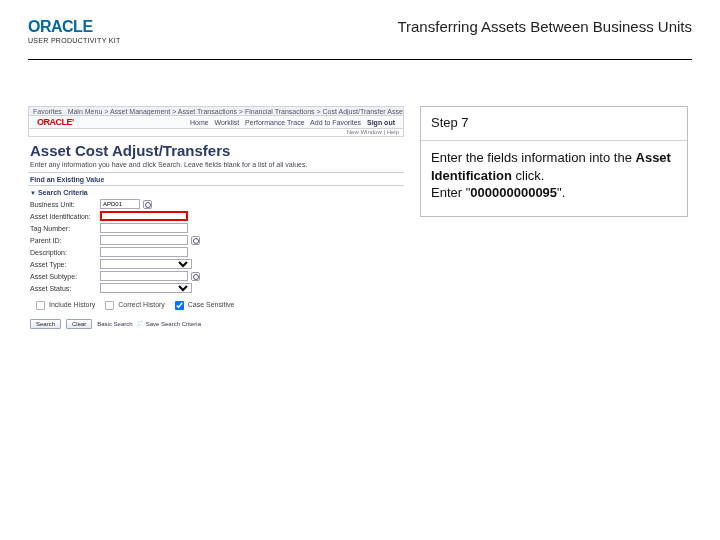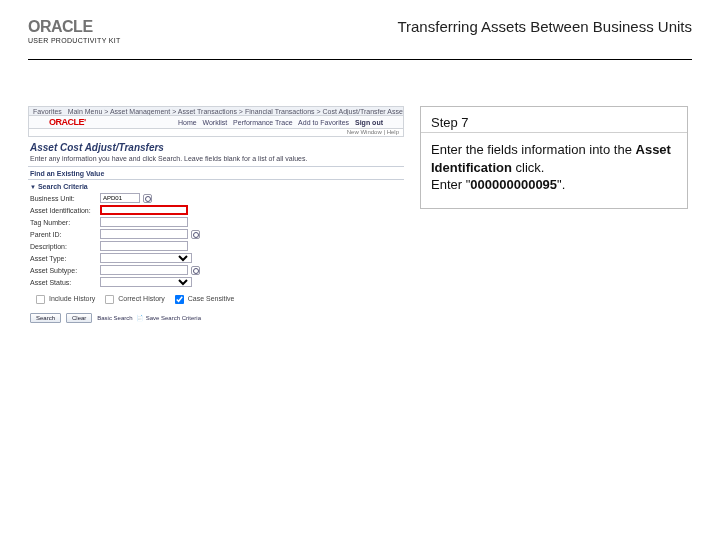--- a/index.html
+++ b/index.html
@@ -18,21 +18,21 @@
     position: absolute;
     left: 28px; top: 18px;
     width: 664px; height: 42px;
     border-bottom: 1px solid #000;
   }
   .logo-oracle {
     font-family: Arial, sans-serif;
     font-weight: bold;
     font-size: 16px;
     letter-spacing: -0.5px;
-    color: #737373;
+    color: #0369a1;
   }
   .logo-sub {
     font-size: 7px;
     letter-spacing: 0.3px;
     color: #222;
     margin-top: 1px;
   }
   .title {
     position: absolute;
     right: 0; top: 0;
@@ -42,21 +42,21 @@
 
   
   .panel {
     position: absolute;
     left: 420px; top: 106px;
     width: 268px;
     border: 1px solid #bdbdbd;
     background: #fff;
   }
   .panel-step {
-    padding: 8px 10px 2px 10px;
+    padding: 8px 10px 10px 10px;
     border-bottom: 1px solid #cfcfcf;
     font-size: 13px;
   }
   .panel-body {
     padding: 8px 10px 14px 10px;
     font-size: 13px;
     line-height: 1.35;
   }
   .panel-body .b { font-weight: bold; }
 
@@ -79,46 +79,45 @@
     white-space: nowrap;
     overflow: hidden;
   }
   .shot .brandbar {
     height: 13px;
     border: 1px solid #d0d4da;
     border-top: none;
     display: flex;
     align-items: center;
     justify-content: space-between;
-    padding: 0 20px;
+    padding: 0 8px;
     background: #fafbfd;
   }
   .shot .brandbar .o {
     color: #d80000;
     font-weight: bold;
     font-size: 9px;
     letter-spacing: -0.5px;
   }
   .shot .brandbar .links { color:#446; }
   .shot .brandbar .so { color:#335; font-weight:bold; margin-left:4px; }
   .shot .subbar {
     height: 8px;
     border: 1px solid #d0d4da;
     border-top: none;
     text-align: right;
     padding-right: 4px;
     color:#777;
     font-size:6px;
   }
   .shot .pgtitle {
-    font-size: 10px;
+    font-size: 15px;
     font-weight: bold;
     color: #2a3a6a;
     padding: 5px 2px 2px 2px;
-    font-style: italic;
   }
   .shot .desc {
     color:#445;
     padding: 0 2px 4px 2px;
   }
   .shot .section {
     border-top: 1px solid #c9cfd9;
     padding: 3px 2px 2px 2px;
     color:#2a3a6a;
     font-weight:bold;

